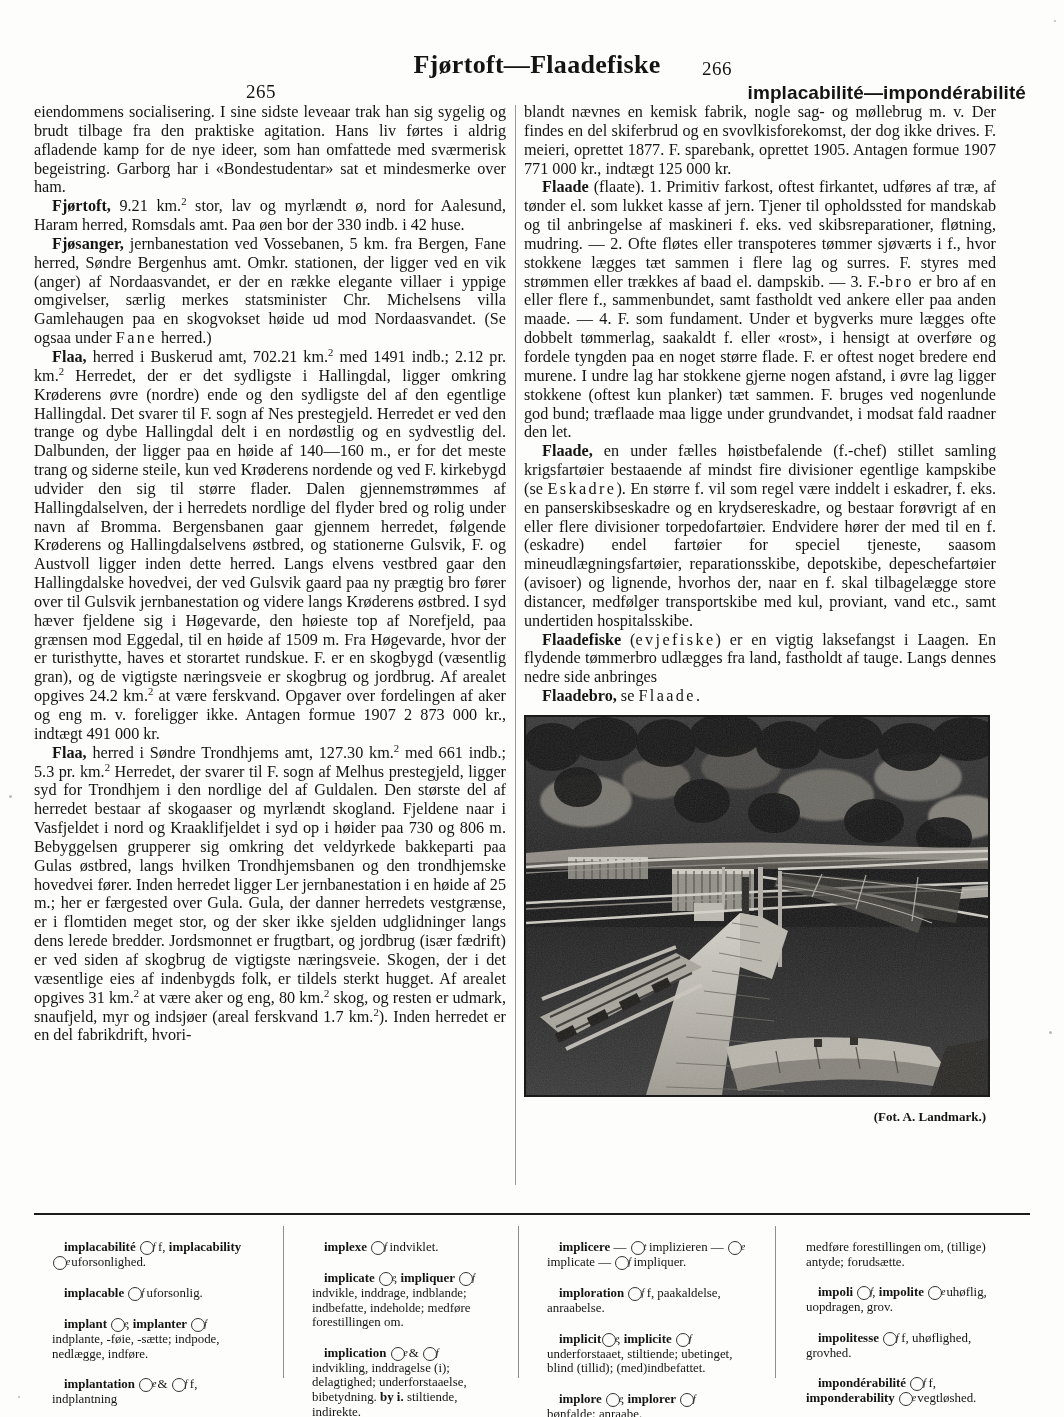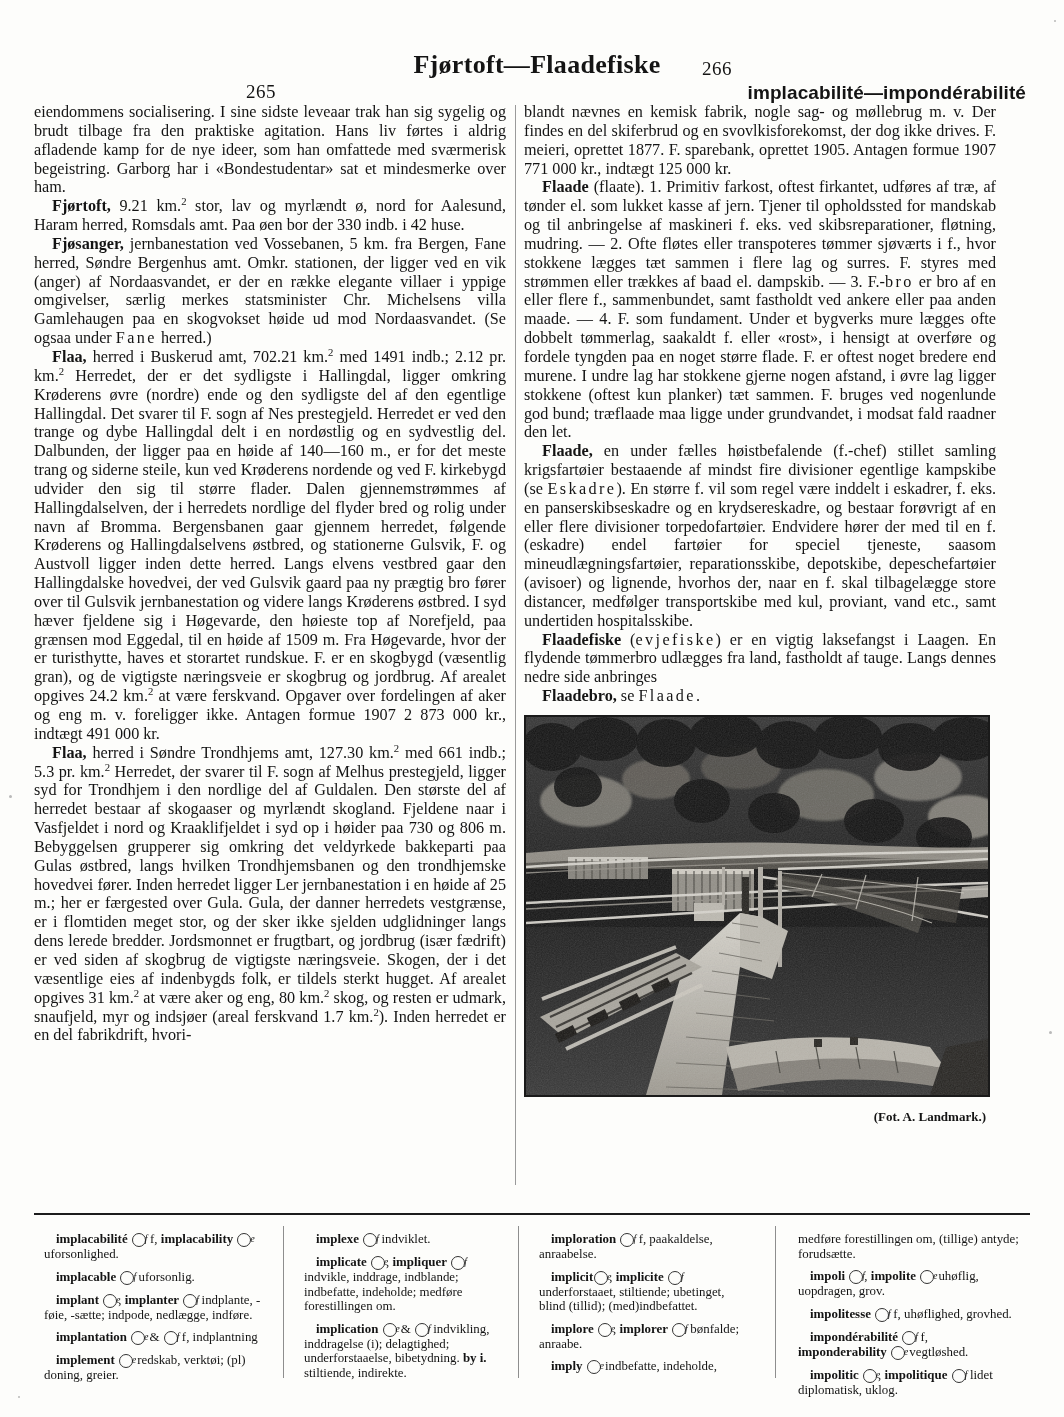--- a/index.html
+++ b/index.html
@@ -158,21 +158,21 @@
   .dcol {
     position: absolute;
     top: 0;
     width: 230px;
     font-family: "Liberation Serif", "DejaVu Serif", serif;
     font-size: 12.9px;
     line-height: 14.6px;
     text-align: left;
   }
   .dcol p {
-    margin: 8px;
+    margin: 16px;
     text-indent: 12px;
   }
   .dcol .cont { text-indent: 0; }
   .dc1 { left: 2px;   width: 238px; }
   .dc2 { left: 262px; width: 215px; }
   .dc3 { left: 497px; width: 228px; }
   .dc4 { left: 756px; width: 238px; }
   .dsep {
     position: absolute;
     top: 2px;
@@ -437,20 +437,21 @@
       <p><span class="dhw">implement</span> <span class="tag">e</span> redskab, verktøi; (pl) doning, greier.</p>
     </div>
 
     <div class="dcol dc2">
       <p><span class="dhw">implexe</span> <span class="tag">f</span> indviklet.</p>
       <p><span class="dhw">implicate</span> <span class="tag">e</span>, <span class="dhw">impliquer</span> <span class="tag">f</span> indvikle, inddrage, indblande; indbefatte, indeholde; medføre forestillingen om.</p>
       <p><span class="dhw">implication</span> <span class="tag">e</span> &amp; <span class="tag">f</span> indvikling, inddragelse (i); delagtighed; underforstaaelse, bibetydning. <span class="dhw">by i.</span> stiltiende, indirekte.</p>
     </div>
 
     <div class="dcol dc3">
+      <p><span class="dhw">implicere</span> — <span class="tag">t</span> implizieren — <span class="tag">e</span> implicate — <span class="tag">f</span> impliquer.</p>
       <p><span class="dhw">imploration</span> <span class="tag">f</span> f, paakaldelse, anraabelse.</p>
       <p><span class="dhw">implicit</span><span class="tag">e</span>, <span class="dhw">implicite</span> <span class="tag">f</span> underforstaaet, stiltiende; ubetinget, blind (tillid); (med)indbefattet.</p>
       <p><span class="dhw">implore</span> <span class="tag">e</span>, <span class="dhw">implorer</span> <span class="tag">f</span> bønfalde; anraabe.</p>
       <p><span class="dhw">imply</span> <span class="tag">e</span> indbefatte, indeholde,</p>
     </div>
 
     <div class="dcol dc4">
       <p class="cont">medføre forestillingen om, (tillige) antyde; forudsætte.</p>
       <p><span class="dhw">impoli</span> <span class="tag">f</span>, <span class="dhw">impolite</span> <span class="tag">e</span> uhøflig, uopdragen, grov.</p>
       <p><span class="dhw">impolitesse</span> <span class="tag">f</span> f, uhøflighed, grovhed.</p>

